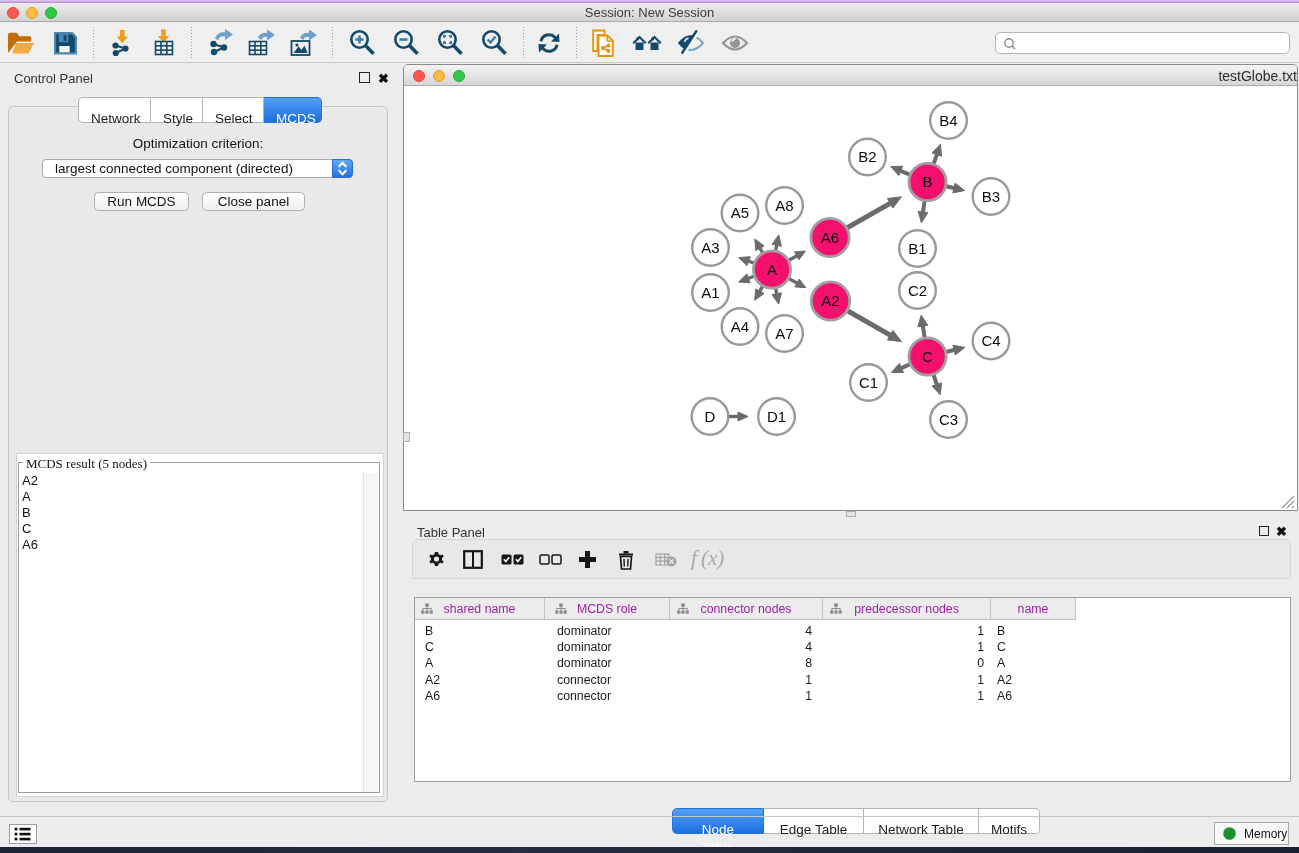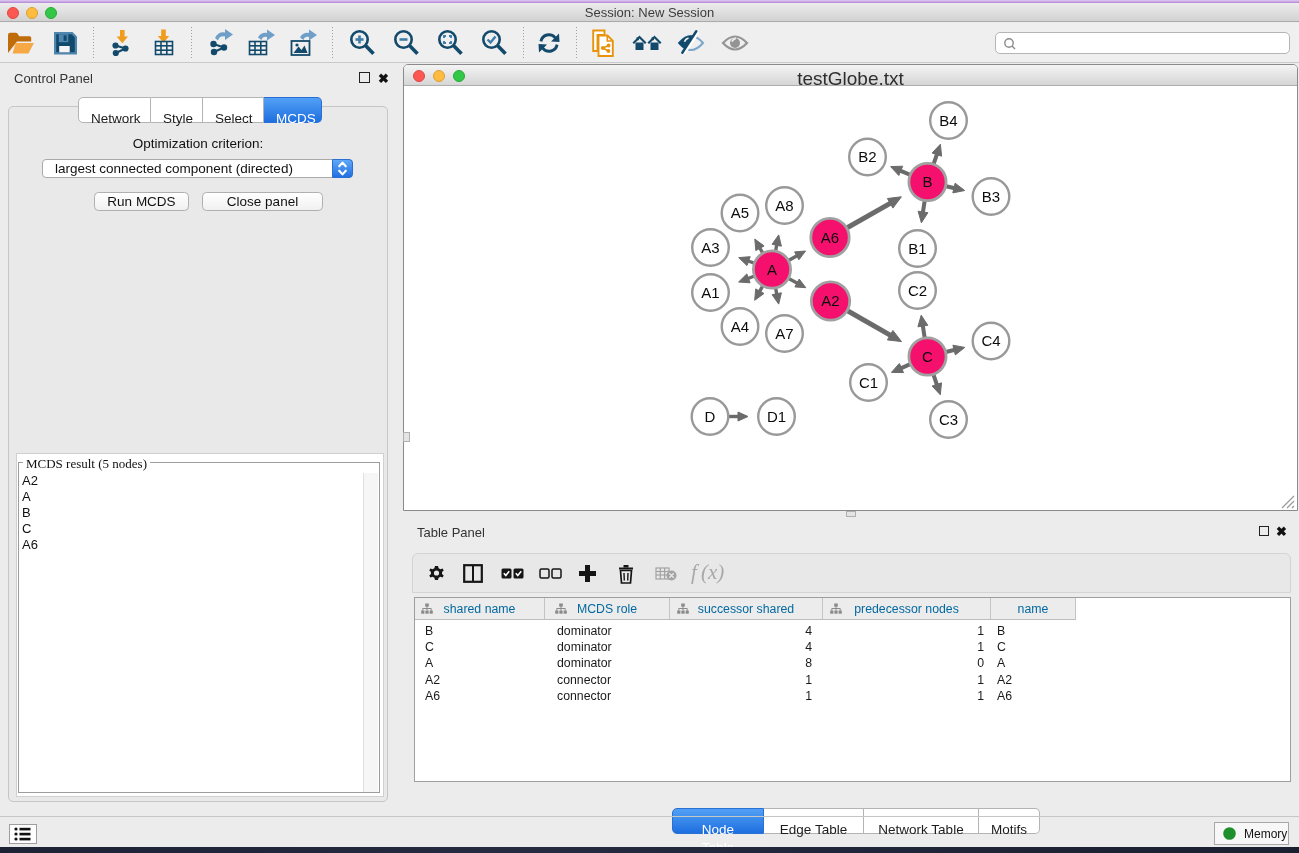--- a/index.html
+++ b/index.html
@@ -30,28 +30,28 @@
 #combo-btn { left:332px; top:159px; width:21px; height:19px; background:linear-gradient(#60a8f8,#2170e2); border:1px solid #2a6fd4; border-radius:0 4px 4px 0; }
 .btn { position:absolute; height:19px; background:linear-gradient(#ffffff,#f0f0f0); border:1px solid #b0b0b0; border-radius:4.5px; font-size:13.5px; color:#111; text-align:center; line-height:17px; }
 #mcds-box { left:16px; top:453px; width:368px; height:344px; background:#fff; border:1px solid #d0d0d0; }
 #mcds-fs { left:18px; top:462px; width:362px; height:331px; border:1px solid #9d9d9d; }
 #mcds-legend { left:23px; top:456px; background:#fff; padding:0 3px; font-size:13px; color:#111;font-family:Liberation Serif, serif; }
 #mcds-list { left:22px; top:473px; font-size:13px; color:#111; line-height:16.1px; }
 #mcds-sb { left:363px; top:473px; width:15px; height:319px; background:#f6f6f6; border-left:1px solid #e0e0e0; }
 
 #nw { left:403px; top:64px; width:895px; height:447px; border:1px solid #8a8a8a; border-radius:5px 5px 0 0; background:#fff; }
 #nw-title { position:absolute; left:0; top:0; width:100%; height:21px; background:linear-gradient(#f4f4f4,#d6d6d6); border-bottom:1px solid #aeaeae; border-radius:4px 4px 0 0; }
-#nw-title .t { position:absolute; left:0; right:0; top:3px; text-align:center; font-size:19px; color:#2e2e2e; }
+#nw-title .t { position:absolute; left:0; right:0; top:3px; text-align:right; font-size:14px; color:#2e2e2e; }
 
 #tp-title { left:417px; top:525px; font-size:13px; color:#333;text-align:center; }
 #tp-float { left:1259px; top:526px; width:10px; height:10px; border:1.5px solid #222; }
 #tp-close { left:1276px; top:524px; font-size:13px; font-weight:bold; color:#111; }
-#tp-toolbar { left:412px; top:553px; width:879px; height:40px; background:#e8e8e8; border:1px solid #d4d4d4; border-radius:6px 6px 0 0; }
+#tp-toolbar { left:412px; top:539px; width:879px; height:40px; background:#e8e8e8; border:1px solid #d4d4d4; border-radius:6px 6px 0 0; }
 #tp-table { left:414px; top:597px; width:877px; height:185px; background:#fff; border:1px solid #9e9e9e; }
-.th { position:absolute; top:0; height:22px; background:#ececec; border-right:1px solid #c3c3c3; border-bottom:1px solid #bdbdbd; font-size:12.3px; color:#0369a1; text-align:center; line-height:22px; }
+.th { position:absolute; top:0; height:22px; background:#ececec; border-right:1px solid #c3c3c3; border-bottom:1px solid #bdbdbd; font-size:12.3px; color:#a21caf; text-align:center; line-height:22px; }
 .td { position:absolute; font-size:12.3px; color:#1a1a1a; }
 .btabs { position:absolute; top:792px; left:672px; height:19px; display:flex;margin-top:16px; }
 
 #statusline { left:0; top:816px; width:1299px; height:1px; background:#c6c6c6; }
 #sb-btn { left:9px; top:824px; width:28px; height:20px; background:#fdfdfd; border:1px solid #9e9e9e; }
 #mem-btn { left:1214px; top:822px; width:75px; height:23px; background:#f7f7f7; border:1px solid #a8a8a8; font-size:12px; color:#111; }
 #desktop-bottom { left:0; top:847px; width:1299px; height:6px; background:linear-gradient(90deg,#1d2335,#252b40 40%,#1a2030); }
 </style>
 </head>
 <body>
@@ -198,21 +198,21 @@
   <div class="tab" style="width:61px;">Select</div>
   <div class="tab sel last" style="width:58px;">MCDS</div>
 </div>
 <div class="abs" id="opt-label">Optimization criterion:</div>
 <div class="abs" id="combo">largest connected component (directed)</div>
 <div class="abs" id="combo-btn"><svg width="19" height="17" viewBox="0 0 19 17">
       <path d="M6.2 6.3 L9.5 2.6 L12.8 6.3" fill="none" stroke="#fff" stroke-width="2.1" stroke-linecap="round" stroke-linejoin="round"></path>
       <path d="M6.2 10.7 L9.5 14.4 L12.8 10.7" fill="none" stroke="#fff" stroke-width="2.1" stroke-linecap="round" stroke-linejoin="round"></path>
     </svg></div>
 <div class="btn" style="left:94px; top:192px; width:95px;">Run MCDS</div>
-<div class="btn" style="left:202px; top:192px; width:121px;">Close panel</div>
+<div class="btn" style="left:202px; top:192px; width:103px;">Close panel</div>
 <div class="abs" id="mcds-box"></div>
 <div class="abs" id="mcds-fs"></div>
 <div class="abs" id="mcds-legend">MCDS result (5 nodes)</div>
 <div class="abs" id="mcds-list">A2<br>A<br>B<br>C<br>A6</div>
 <div class="abs" id="mcds-sb"></div>
 
 <div class="abs" id="nw">
   <div id="nw-title">
     <div class="tl" style="left:9px;top:5px;background:#fc5753;border:0.5px solid #df4744;"></div>
     <div class="tl" style="left:29px;top:5px;background:#fdbc40;border:0.5px solid #de9f34;"></div>
@@ -359,21 +359,21 @@
         <line x1="9.6" y1="1" x2="9.6" y2="12"></line>
     </g>
     <circle cx="16.5" cy="8.5" r="5" fill="#a3a3a3"></circle>
     <path d="M14.3 6.3 L18.7 10.7 M18.7 6.3 L14.3 10.7" stroke="#e8e8e8" stroke-width="1.3"></path>
   </svg>
   <div style="position:absolute;left:278px;top:6px;font-family:'Liberation Serif',serif;font-style:italic;font-size:21px;color:#a8a8a8;">f (x)</div>
 </div>
 <div class="abs" id="tp-table">
   <div class="th" style="left:0px;width:130px;">shared name</div>
   <div class="th" style="left:130px;width:125px;">MCDS role</div>
-  <div class="th" style="left:255px;width:153px;">successor shared</div>
+  <div class="th" style="left:255px;width:153px;">connector nodes</div>
   <div class="th" style="left:408px;width:168px;">predecessor nodes</div>
   <div class="th" style="left:576px;width:85px;">name</div>
   <svg class="abs" style="left:6px;top:5px" width="12" height="12" viewBox="0 0 12 12">
       <g fill="#8a8a8a">
         <rect x="4.2" y="0.5" width="3.6" height="3.2"></rect>
         <rect x="0.2" y="7.5" width="3.2" height="3.2"></rect>
         <rect x="4.4" y="7.5" width="3.2" height="3.2"></rect>
         <rect x="8.6" y="7.5" width="3.2" height="3.2"></rect>
         <path d="M6 3.7 L6 5.5 M1.8 7.5 L1.8 5.5 L10.2 5.5 L10.2 7.5 M6 5.5 L6 7.5" stroke="#8a8a8a" fill="none" stroke-width="1"></path>
       </g>

